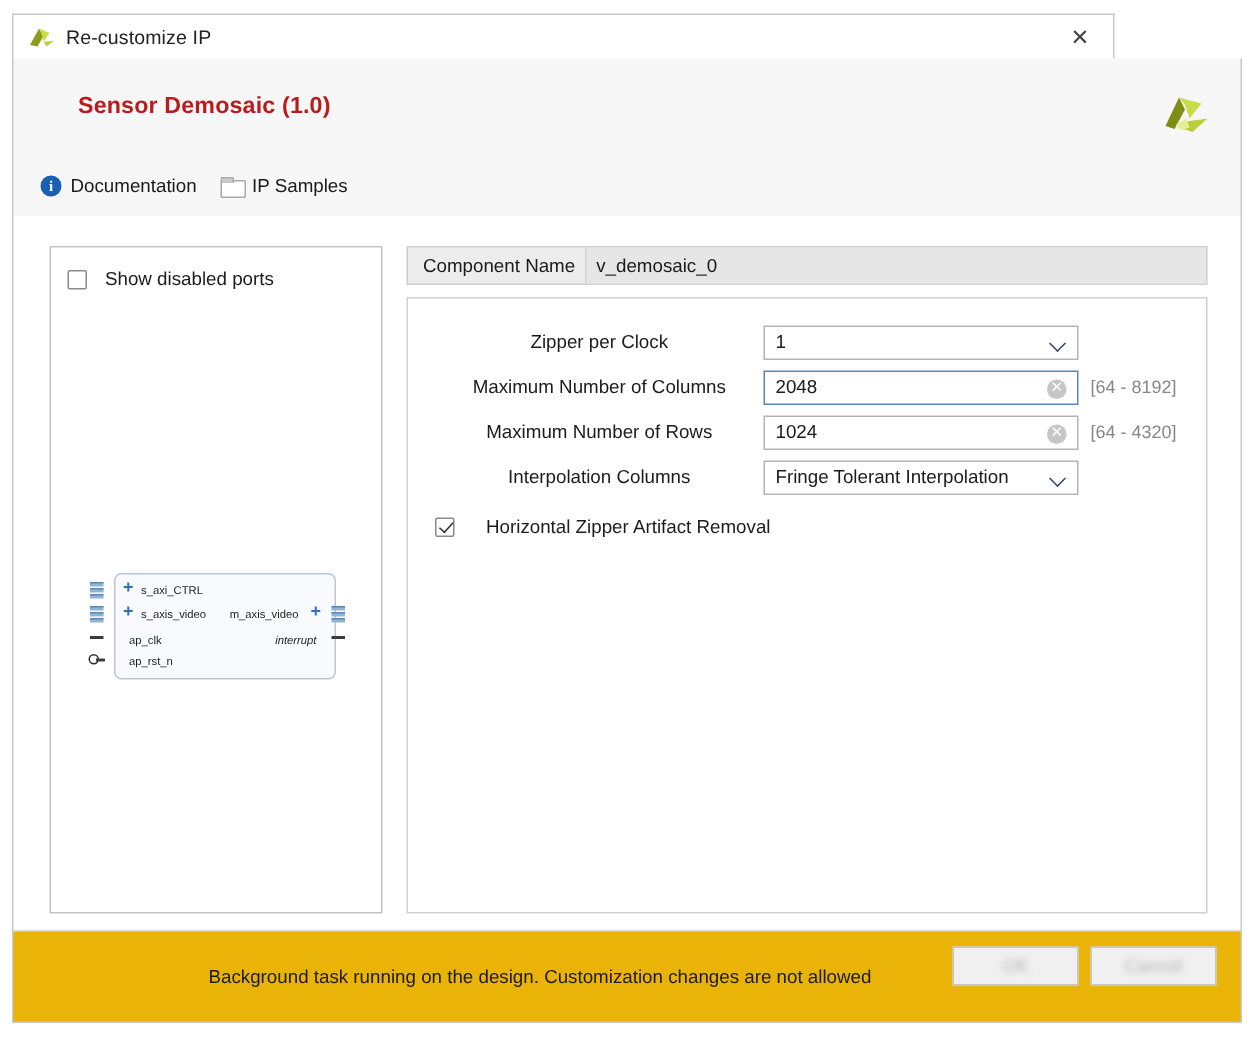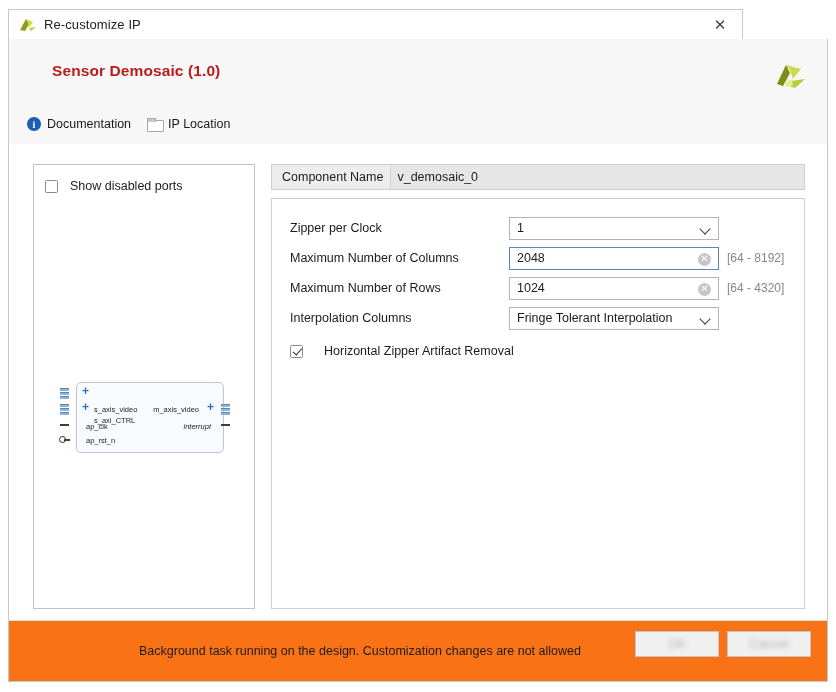--- a/index.html
+++ b/index.html
@@ -133,21 +133,21 @@
     display: block; width: 9px; height: 2.6px;
     background: #8fb3d9; margin-bottom: 1.6px;
     border-top: 1px solid #5d87b8;
   }
   .rstdot { position: absolute; width: 7px; height: 7px; border-radius: 50%;
             border: 1.5px solid #2b2b2b; background: #fff; }
 
   
   .rightpanel {
     position: absolute; left: 262px; top: 20px;
-    width: 534px; height: 500px;
+    width: 534px; height: 500px; text-align: center;
   }
   .compname {
     position: absolute; left: 0; top: 0;
     width: 534px; height: 26px;
     background: #ededed;
     border: 1px solid #cfcfcf;
     display: flex; align-items: center;
   }
   .cn-label { font-size: 12.5px; color: #1b1b1b; padding: 0 7px 0 10px; }
   .cn-value {
@@ -190,21 +190,21 @@
   }
   .range {
     font-size: 12px; color: #878787; margin-left: 8px; white-space: nowrap;
   }
   .chkrow { display: flex; align-items: center; gap: 21px; padding: 11px 0 0 18px; }
 
   
   .footer {
     position: absolute; left: 8px; top: 620px;
     width: 820px; height: 62px;
-    background: #f97316;
+    background: #eab308;
     border: 1px solid #c8c8c8;
     border-top: 1px solid #dcdcdc;
   }
   .status {
     position: absolute; left: 130px; top: 23px;
     font-size: 12.5px; color: #1c1c1c;
   }
   .btn {
     position: absolute; top: 10px;
     height: 26px; border: 1px solid #c4c4c4;
@@ -245,21 +245,21 @@
       </svg>
     </div>
 
     <div class="links">
       <div class="link">
         <span class="info-ic">i</span>
         <span>Documentation</span>
       </div>
       <div class="link">
         <span class="folder-ic"></span>
-        <span>IP Location</span>
+        <span>IP Samples</span>
       </div>
     </div>
   </div>
 
   <div class="body">
 
     <div class="leftpanel">
       <div class="cb-row">
         <span class="cbox"></span>
         <span class="cb-label">Show disabled ports</span>
@@ -278,21 +278,21 @@
             <i></i>
             <i></i>
           </span>
         <span class="dash" style="left:6px; top:44px;"></span>
         <span class="rstdot" style="left:5px; top:56px;"></span>
         <span class="dash" style="left:10px; top:59px; width:6px;"></span>
 
         <span class="plus" style="left:28px; top:5px;">+</span>
         <span class="plus" style="left:28px; top:21px;">+</span>
 
-        <span class="port" style="left:40px; top:9px;margin-top:27px;">s_axi_CTRL</span>
+        <span class="port" style="left:40px; top:9px;">s_axi_CTRL</span>
         <span class="port" style="left:40px; top:25px;">s_axis_video</span>
         <span class="port" style="left:32px; top:42px;">ap_clk</span>
         <span class="port" style="left:32px; top:56px;">ap_rst_n</span>
 
         <span class="port" style="right:37px; top:25px;">m_axis_video</span>
         <span class="port" style="right:25px; top:42px;font-style:italic;">interrupt</span>
 
         <span class="plus" style="right:22px; top:21px;">+</span>
         <span class="busconn" style="right:6px; top:24px;">
             <i></i>

